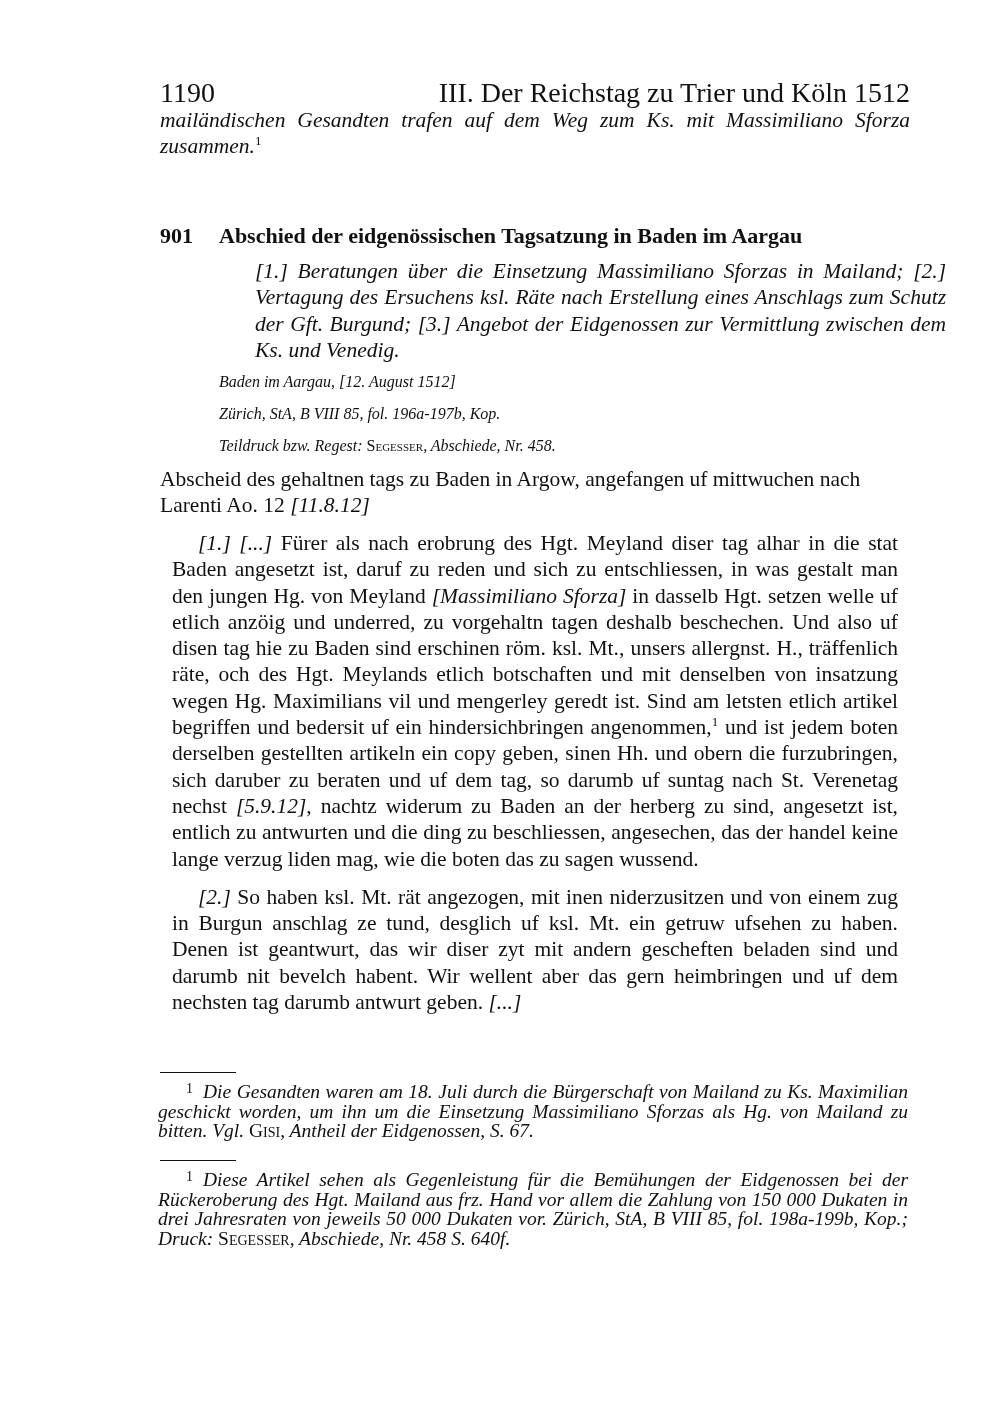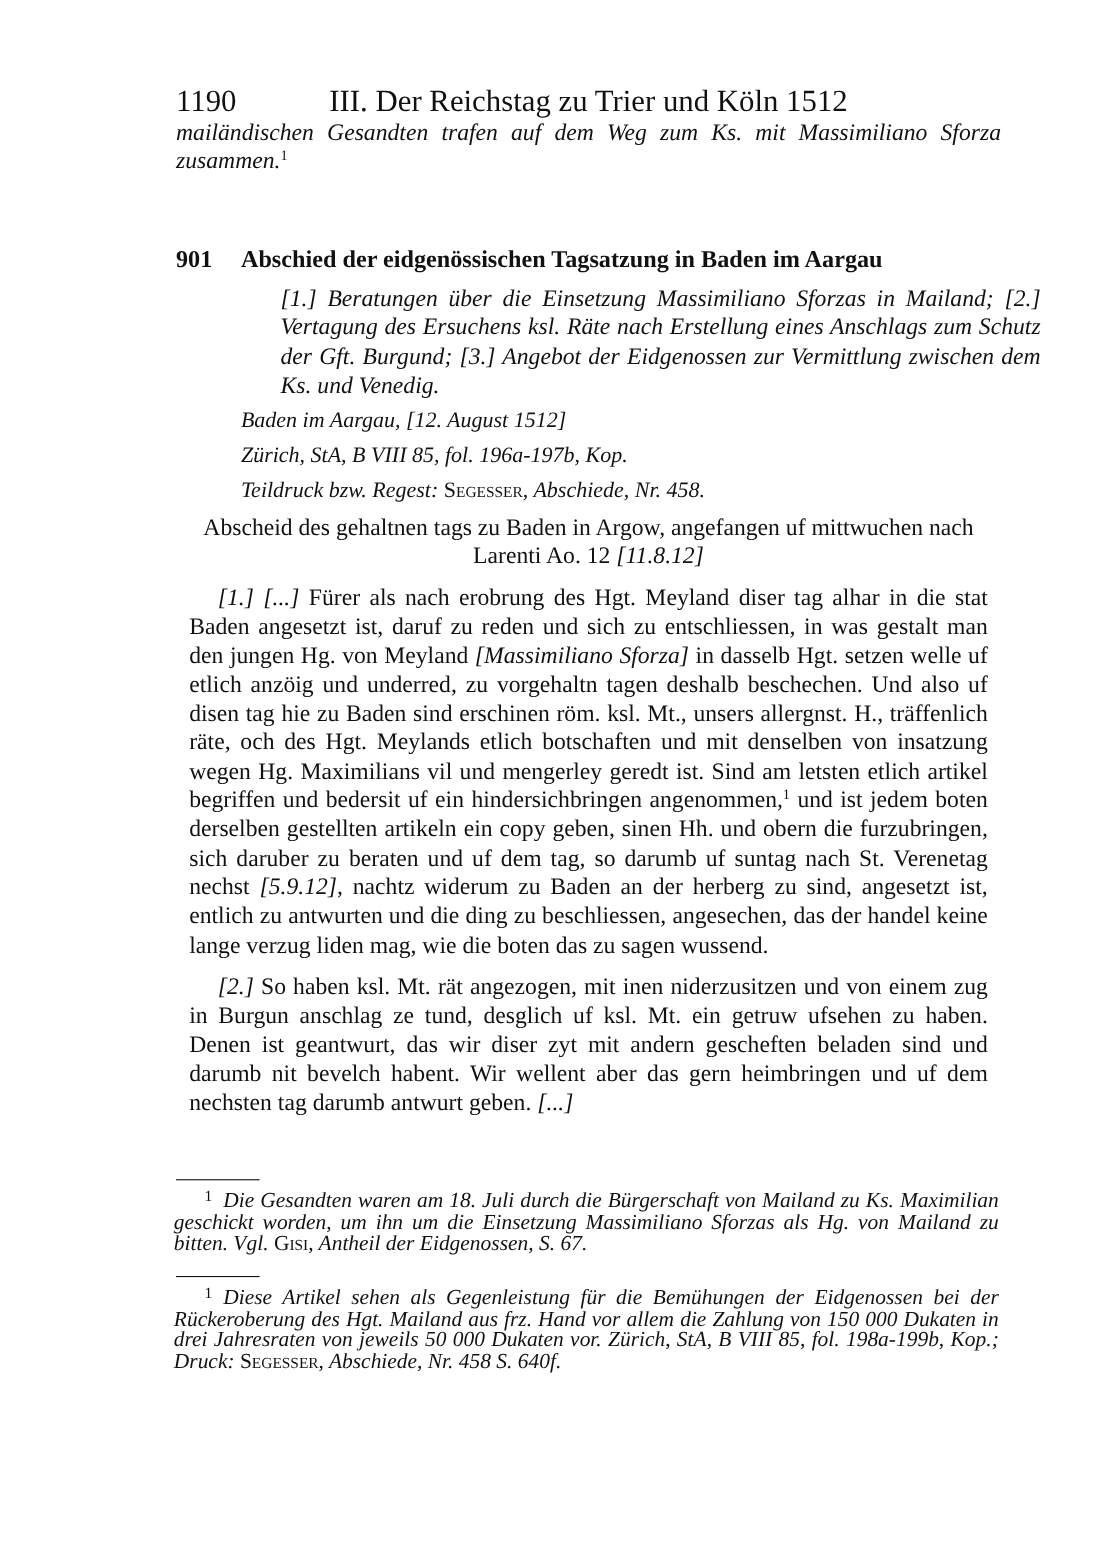--- a/index.html
+++ b/index.html
@@ -6,44 +6,44 @@
     body {
       width: 1004px; height: 1418px; position: relative; overflow: hidden;
       font-family: "Liberation Serif", "DejaVu Serif", serif;
       color: #111111;
     }
     .running-head {
       position: absolute; top: 80px; left: 160px; width: 750px; height: 26px;
       font-size: 28px; line-height: 26px;
     }
     .running-head .pno { position: absolute; left: 0; top: 0; }
-    .running-head .rtitle { position: absolute; left: 0; right: 0; top: 0; text-align: center; }
+    .running-head .rtitle { position: absolute; left: 0; right: 0; top: 0; text-align: right; }
 
     .body-text { font-size: 21.5px; line-height: 26.3px; text-align: justify; }
     .it { font-style: italic; }
     .sc { font-variant: small-caps; font-style: normal; }
     sup { font-size: 13px; vertical-align: 8px; line-height: 0; font-style: normal; }
 
     .carry { position: absolute; top: 107px; left: 160px; width: 750px; font-style: italic; }
 
     .entry-head {
       position: absolute; top: 222px; left: 160px; width: 750px;
       font-size: 22px; line-height: 28px; font-weight: bold;
     }
     .entry-head .num { display: inline-block; width: 59px; }
 
     .regest {
       position: absolute; top: 258px; left: 219px; width: 691px;
       font-style: italic; font-size: 21.5px; line-height: 26.3px; text-align: justify; margin-left: 36px;
     }
-    .meta-line { position: absolute; left: 219px; font-style: italic; font-size: 20px; line-height: 26px; }
+    .meta-line { position: absolute; left: 219px; font-style: italic; font-size: 16px; line-height: 26px; }
 
     .doc-title {
       position: absolute; top: 466px; left: 160px; width: 750px;
-      font-size: 21.5px; line-height: 26px; text-align: center;
+      font-size: 21.5px; line-height: 26px; text-align: left;
     }
     .doc-body { position: absolute; top: 518px; left: 160px; width: 750px; }
     .doc-body p { margin: 12px; text-indent: 26px; }
 
     .fn-rule { position: absolute; left: 160px; width: 76px; height: 0; border-top: 1px solid #111; }
     .footnote {
       position: absolute; left: 158px; width: 750px;
       font-style: italic; font-size: 19.5px; line-height: 19.5px; text-align: justify;
     }
     .footnote .fnum { font-style: normal; font-size: 14px; vertical-align: 5px; margin-left: 28px; margin-right: 10px; }

